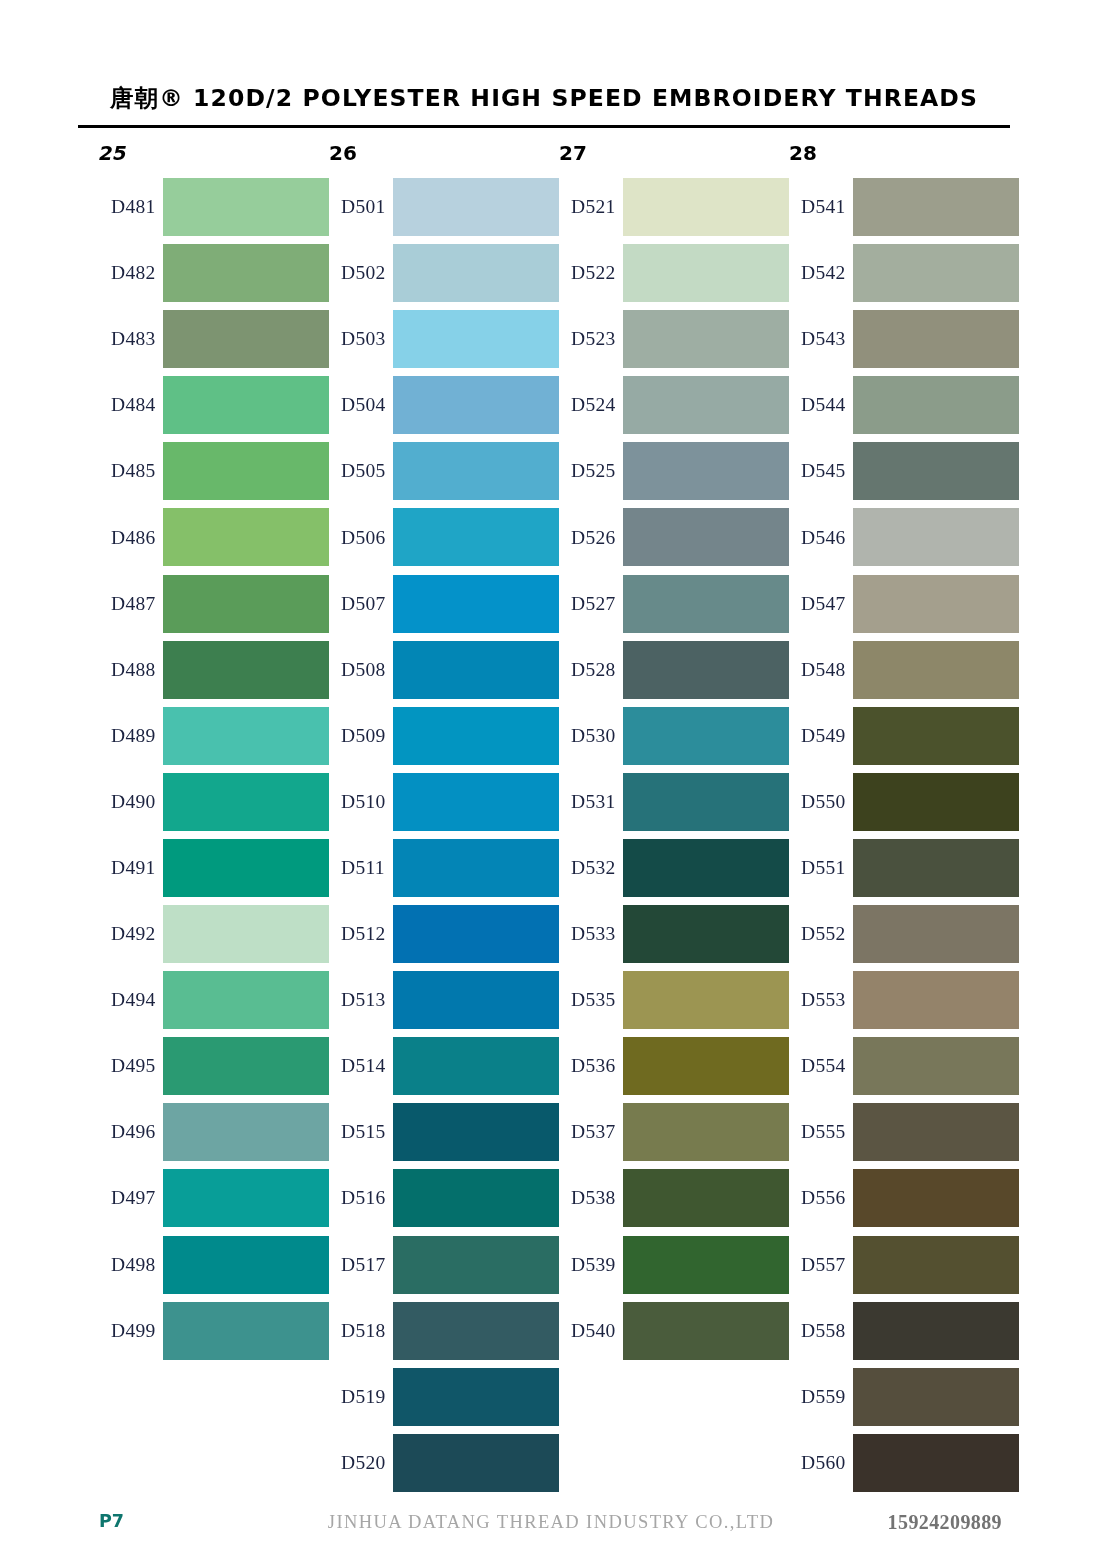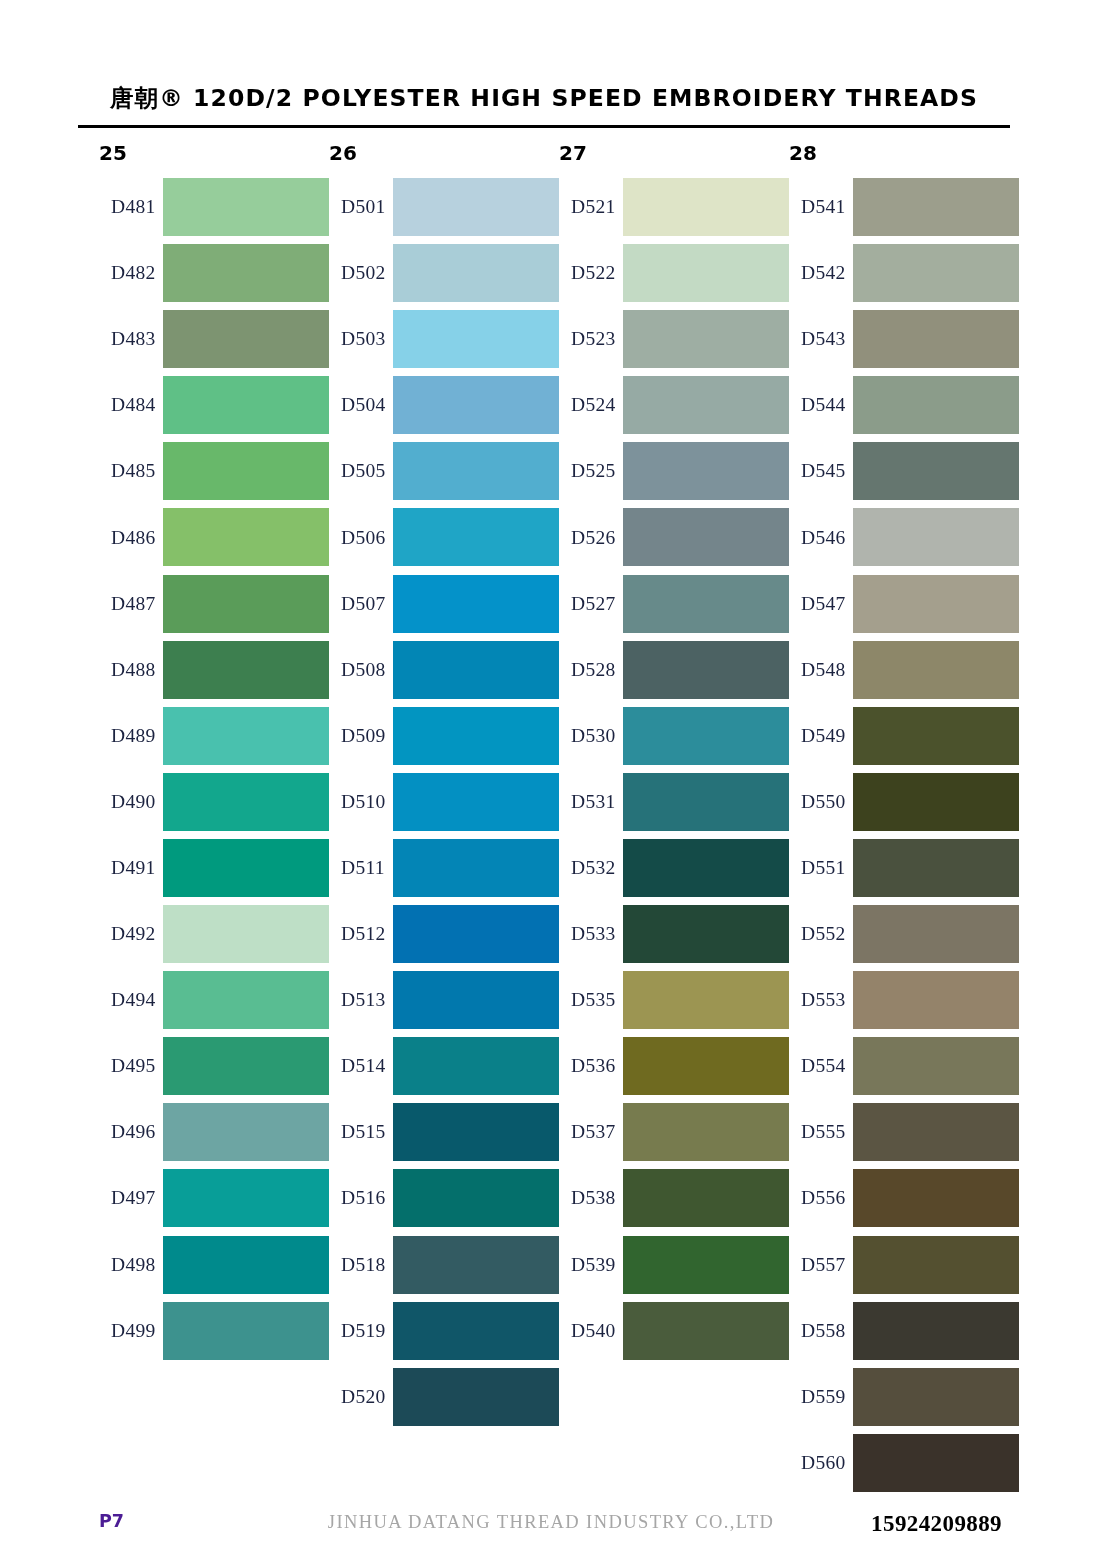--- a/index.html
+++ b/index.html
@@ -89,41 +89,41 @@
     height: 58px;
   }
   
   .footer-page {
     position: absolute;
     left: 99px;
     top: 1511px;
     font-family: "DejaVu Sans", sans-serif;
     font-weight: bold;
     font-size: 17.5px;
-    color: #4c1d95;
+    color: #0f766e;
   }
   .footer-company {
     position: absolute;
     left: 0;
     top: 1512px;
     width: 1102px;
     text-align: center;
     font-family: "Liberation Serif", serif;
     font-size: 18.5px;
     letter-spacing: 1.4px;
     color: #a6a6a6;
   }
   .footer-phone {
     position: absolute;
     right: 100px;
     top: 1511px;
     font-family: "Liberation Serif", serif;
-    font-size: 23px;
+    font-size: 20px;
     letter-spacing: 0.4px;
-    color: #000000;
+    color: #737373;
     font-weight: bold;
   }
 </style>
 </head>
 <body>
 
 <div class="page">
 
   <div class="title">唐朝® 120D/2 POLYESTER HIGH SPEED EMBROIDERY THREADS</div>
   <div class="rule"></div>
@@ -262,20 +262,24 @@
         </div>
         <div class="row">
           <span class="label">D515</span>
           <span class="swatch" style="background: rgb(8, 89, 107);"></span>
         </div>
         <div class="row">
           <span class="label">D516</span>
           <span class="swatch" style="background: rgb(4, 111, 107);"></span>
         </div>
         <div class="row">
+          <span class="label">D517</span>
+          <span class="swatch" style="background: rgb(42, 109, 99);"></span>
+        </div>
+        <div class="row">
           <span class="label">D518</span>
           <span class="swatch" style="background: rgb(51, 91, 98);"></span>
         </div>
         <div class="row">
           <span class="label">D519</span>
           <span class="swatch" style="background: rgb(16, 86, 104);"></span>
         </div>
         <div class="row">
           <span class="label">D520</span>
           <span class="swatch" style="background: rgb(28, 74, 87);"></span>
@@ -436,17 +440,17 @@
           <span class="label">D560</span>
           <span class="swatch" style="background: rgb(58, 50, 42);"></span>
         </div>
       </div>
     </div>
 
   <div class="footer-page">P7</div>
   <div class="footer-company">JINHUA DATANG THREAD INDUSTRY CO.,LTD</div>
   <div class="footer-phone">15924209889</div>
 
-<div class="col-head" style="left: 99px;">25</div>
+<div class="col-head" style="left: 99px; font-style: italic;">25</div>
     <div class="col-head" style="left: 329px;">26</div>
     <div class="col-head" style="left: 559px;">27</div>
     <div class="col-head" style="left: 789px;">28</div>
   </div>
 
 </body></html>

